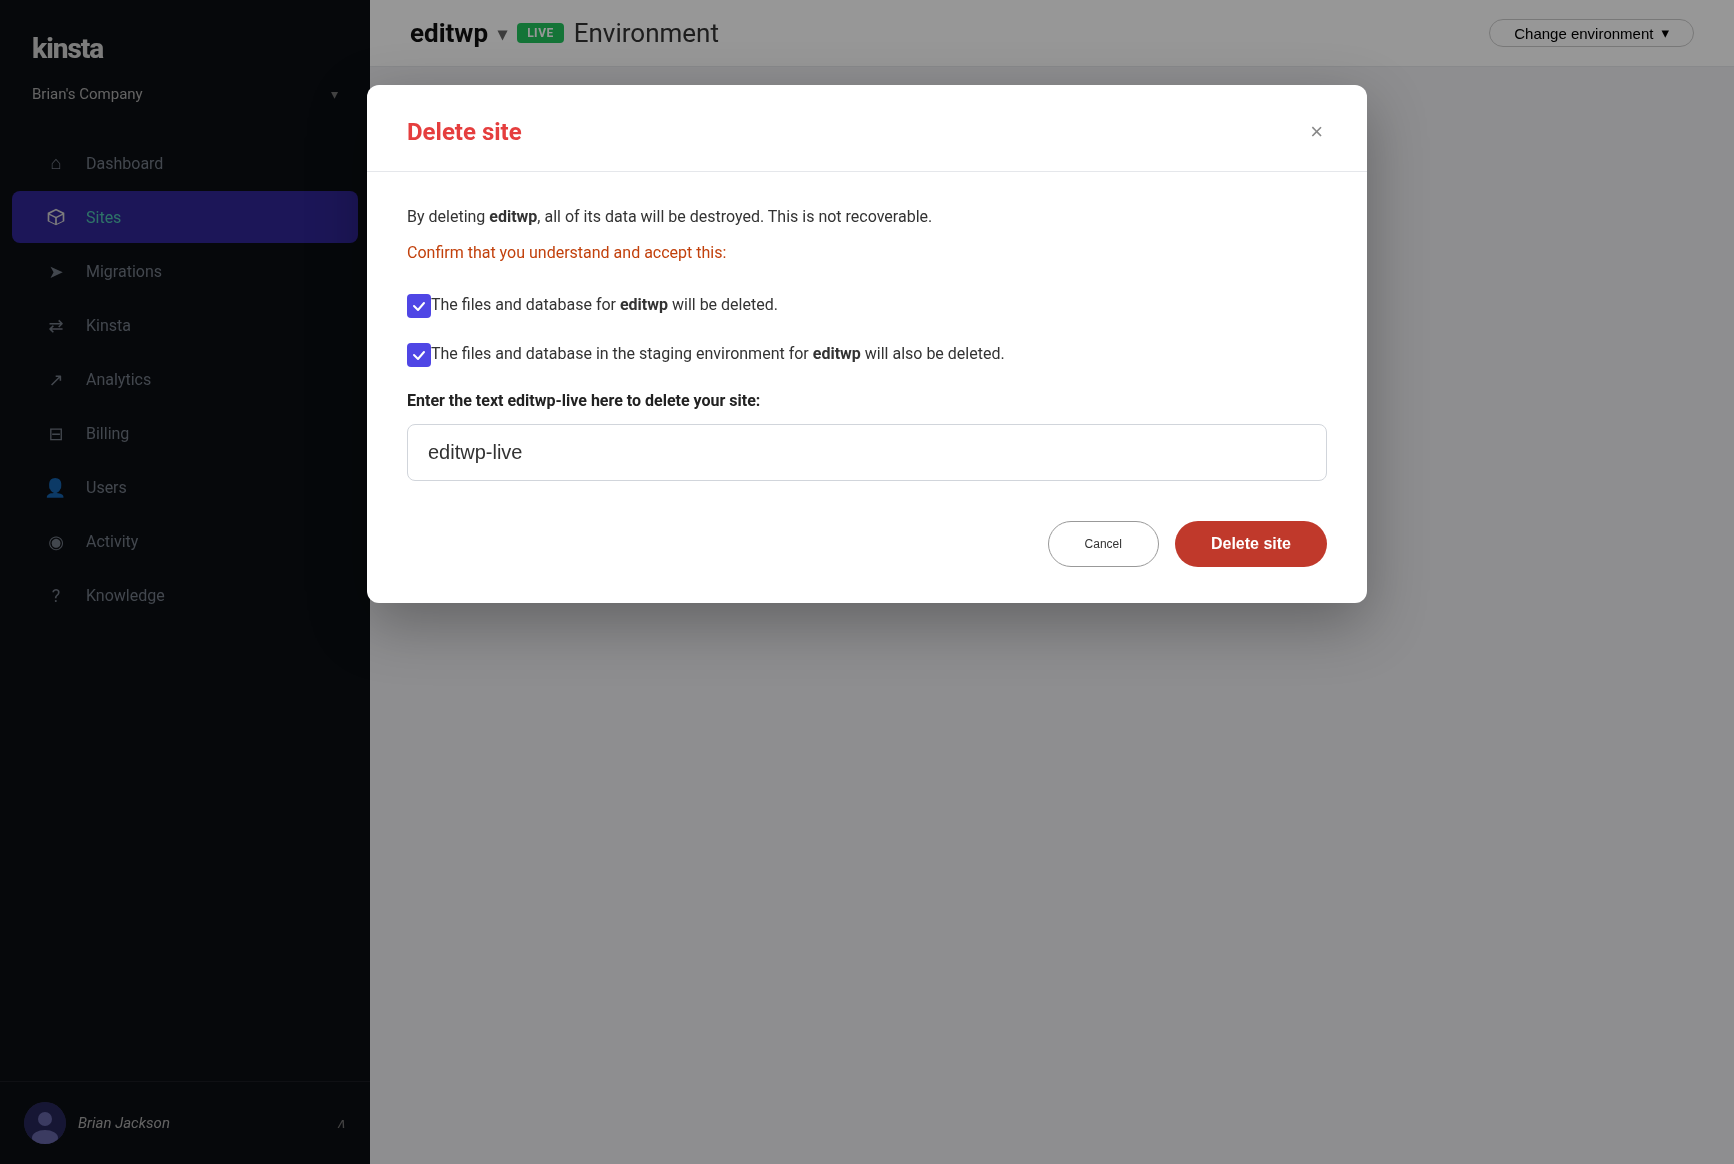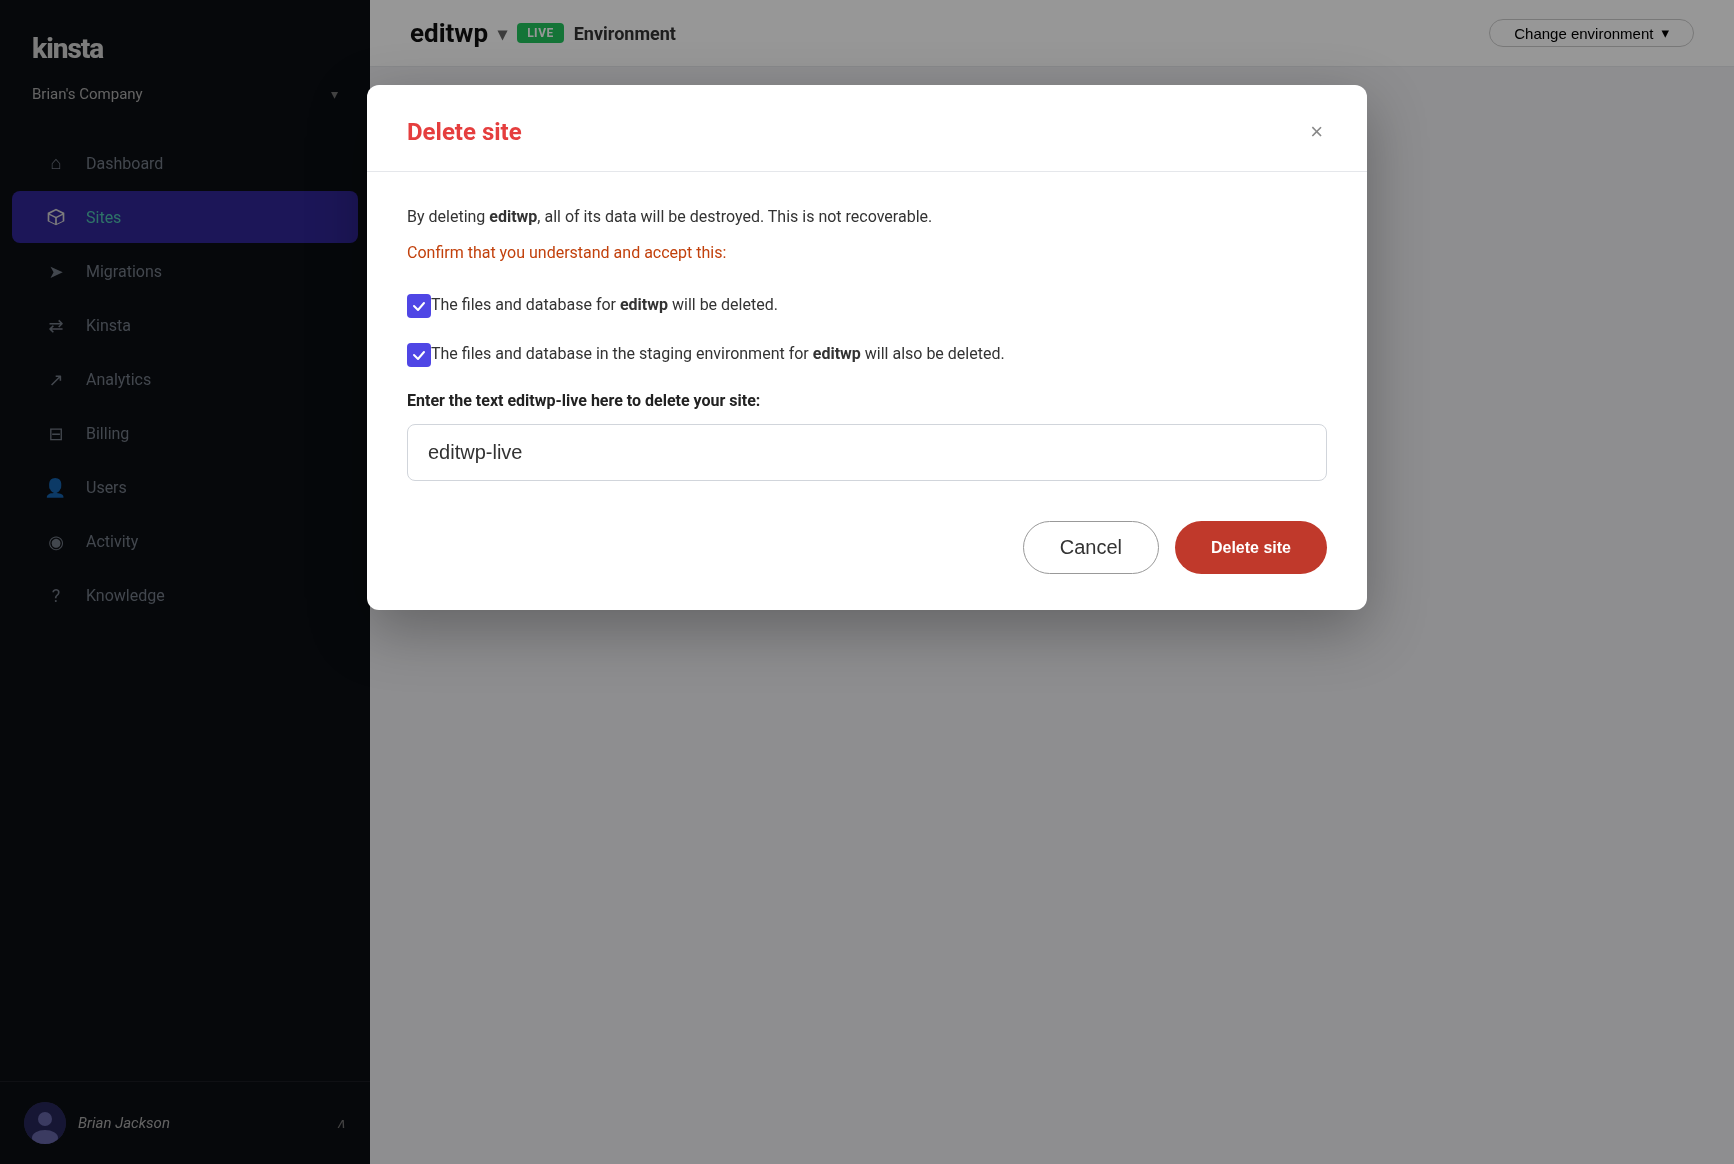--- a/index.html
+++ b/index.html
@@ -132,21 +132,21 @@
     }
     .live-badge {
       background: #22c55e;
       color: #fff;
       font-size: 12px;
       font-weight: 700;
       padding: 3px 10px;
       border-radius: 4px;
       letter-spacing: 0.5px;
     }
-    .env-label { font-size: 18px; color: #333; font-weight: 700; }
+    .env-label { font-size: 26px; color: #333; font-weight: 400; }
     .change-env-btn {
       border: 1.5px solid #ccc;
       border-radius: 50px;
       padding: 4px 24px;
       font-size: 15px;
       background: #fff;
       cursor: pointer;
       display: flex;
       align-items: center;
       gap: 8px;
@@ -269,21 +269,21 @@
       padding: 0 40px 36px;
       display: flex;
       justify-content: flex-end;
       gap: 16px;
     }
     .cancel-btn {
       border: 1.5px solid #999;
       background: #fff;
       border-radius: 50px;
       padding: 14px 36px;
-      font-size: 20px;
+      font-size: 12px;
       cursor: pointer;
       color: #333;
       font-weight: 500;
     }
     .delete-btn {
       background: #c0392b;
       color: #fff;
       border: none;
       border-radius: 50px;
       padding: 14px 36px;

